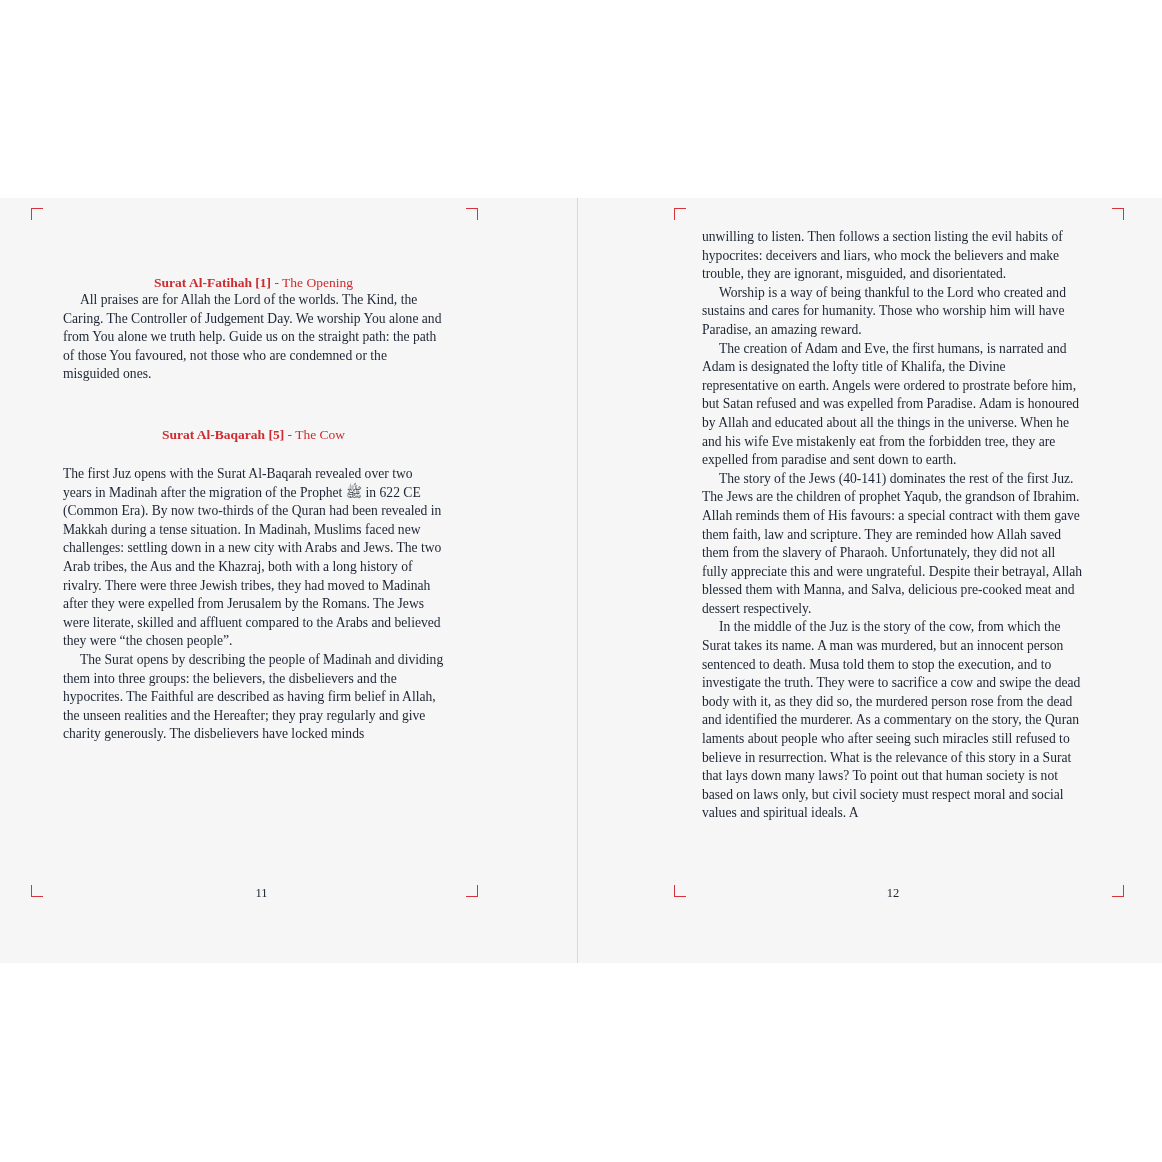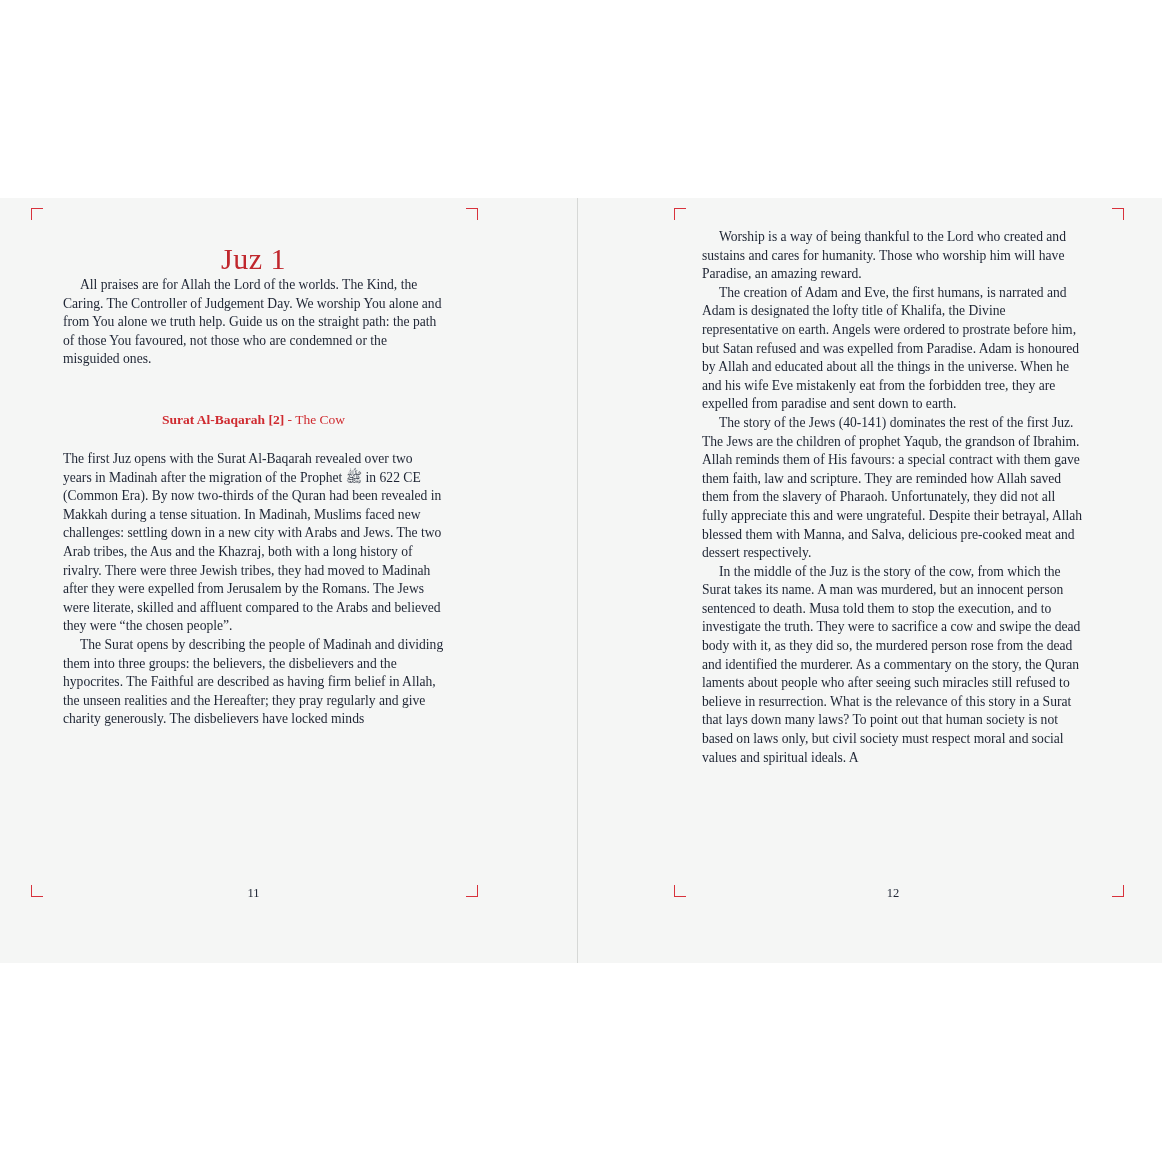--- a/index.html
+++ b/index.html
@@ -133,58 +133,59 @@
   }
 
   .folio {
     position: absolute;
     top: 688px;
     width: 100%;
     text-align: center;
     font-size: 12.5px;
     color: #1d2433;
   }
-  .page.left .folio { left: 0px; width: 507px; }
+  .page.left .folio { left: 8px; width: 507px; }
   .page.right .folio { left: 0px; width: 630px; }
 </style>
 </head>
 <body>
 
 <div class="canvas">
   <div class="spread">
 
     <div class="page left">
       <span class="cropmark tl"></span>
       <span class="cropmark tr"></span>
       <span class="cropmark bl"></span>
       <span class="cropmark br"></span>
 
       <div class="textblock">
-        <h1 class="juz-title">Juz 1</h1>
 
 
+        <h2 class="surat-heading"><span>Surat Al-Fatihah [1]</span><span class="sub"> - The Opening</span></h2>
 
         <p class="body indent">All praises are for Allah the Lord of the worlds. The Kind, the Caring. The Controller of Judgement Day. We worship You alone and from You alone we truth help. Guide us on the straight path: the path of those You favoured, not those who are condemned or the misguided ones.</p>
 
-        <h2 class="surat-heading second"><span>Surat Al-Baqarah [2]</span><span class="sub"> - The Cow</span></h2>
+        <h2 class="surat-heading second"><span>Surat Al-Baqarah [5]</span><span class="sub"> - The Cow</span></h2>
 
         <p class="body first">The first Juz opens with the Surat Al-Baqarah revealed over two years in Madinah after the migration of the Prophet ﷺ in 622 CE (Common Era). By now two-thirds of the Quran had been revealed in Makkah during a tense situation. In Madinah, Muslims faced new challenges: settling down in a new city with Arabs and Jews. The two Arab tribes, the Aus and the Khazraj, both with a long history of rivalry. There were three Jewish tribes, they had moved to Madinah after they were expelled from Jerusalem by the Romans. The Jews were literate, skilled and affluent compared to the Arabs and believed they were “the chosen people”.</p>
         <p class="body indent">The Surat opens by describing the people of Madinah and dividing them into three groups: the believers, the disbelievers and the hypocrites. The Faithful are described as having firm belief in Allah, the unseen realities and the Hereafter; they pray regularly and give charity generously. The disbelievers have locked minds</p>
       </div>
 
       <div class="folio">11</div>
     </div>
 
     <div class="page right">
       <span class="cropmark tl"></span>
       <span class="cropmark tr"></span>
       <span class="cropmark bl"></span>
       <span class="cropmark br"></span>
 
       <div class="textblock">
+        <p class="body">unwilling to listen. Then follows a section listing the evil habits of hypocrites: deceivers and liars, who mock the believers and make trouble, they are ignorant, misguided, and disorientated.</p>
         <p class="body indent">Worship is a way of being thankful to the Lord who created and sustains and cares for humanity. Those who worship him will have Paradise, an amazing reward.</p>
         <p class="body indent">The creation of Adam and Eve, the first humans, is narrated and Adam is designated the lofty title of Khalifa, the Divine representative on earth. Angels were ordered to prostrate before him, but Satan refused and was expelled from Paradise. Adam is honoured by Allah and educated about all the things in the universe. When he and his wife Eve mistakenly eat from the forbidden tree, they are expelled from paradise and sent down to earth.</p>
         <p class="body indent">The story of the Jews (40-141) dominates the rest of the first Juz. The Jews are the children of prophet Yaqub, the grandson of Ibrahim. Allah reminds them of His favours: a special contract with them gave them faith, law and scripture. They are reminded how Allah saved them from the slavery of Pharaoh. Unfortunately, they did not all fully appreciate this and were ungrateful. Despite their betrayal, Allah blessed them with Manna, and Salva, delicious pre-cooked meat and dessert respectively.</p>
         <p class="body indent">In the middle of the Juz is the story of the cow, from which the Surat takes its name. A man was murdered, but an innocent person sentenced to death. Musa told them to stop the execution, and to investigate the truth. They were to sacrifice a cow and swipe the dead body with it, as they did so, the murdered person rose from the dead and identified the murderer. As a commentary on the story, the Quran laments about people who after seeing such miracles still refused to believe in resurrection. What is the relevance of this story in a Surat that lays down many laws? To point out that human society is not based on laws only, but civil society must respect moral and social values and spiritual ideals. A</p>
       </div>
 
       <div class="folio">12</div>
     </div>
 
   </div>

